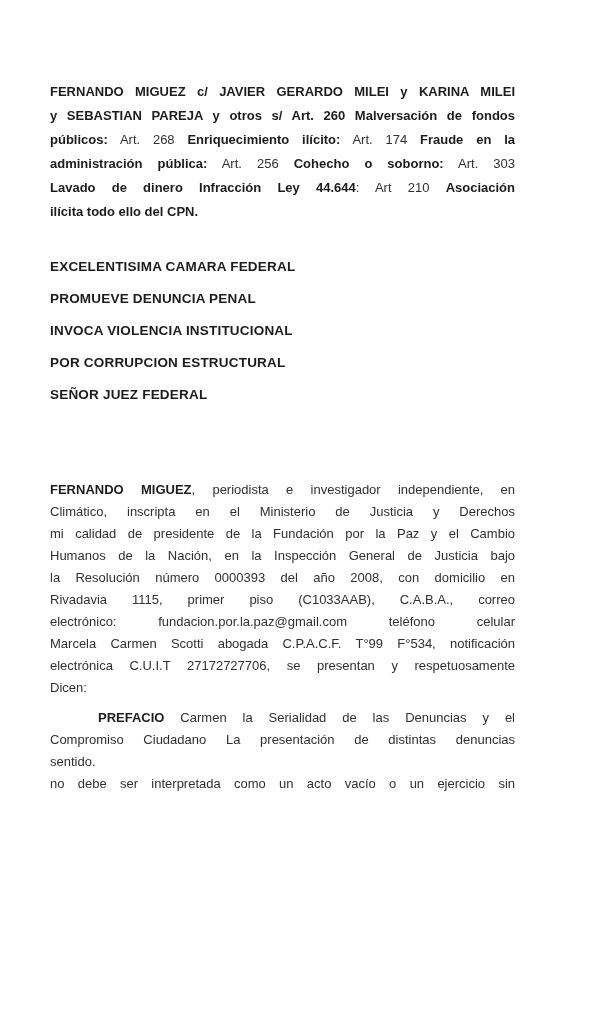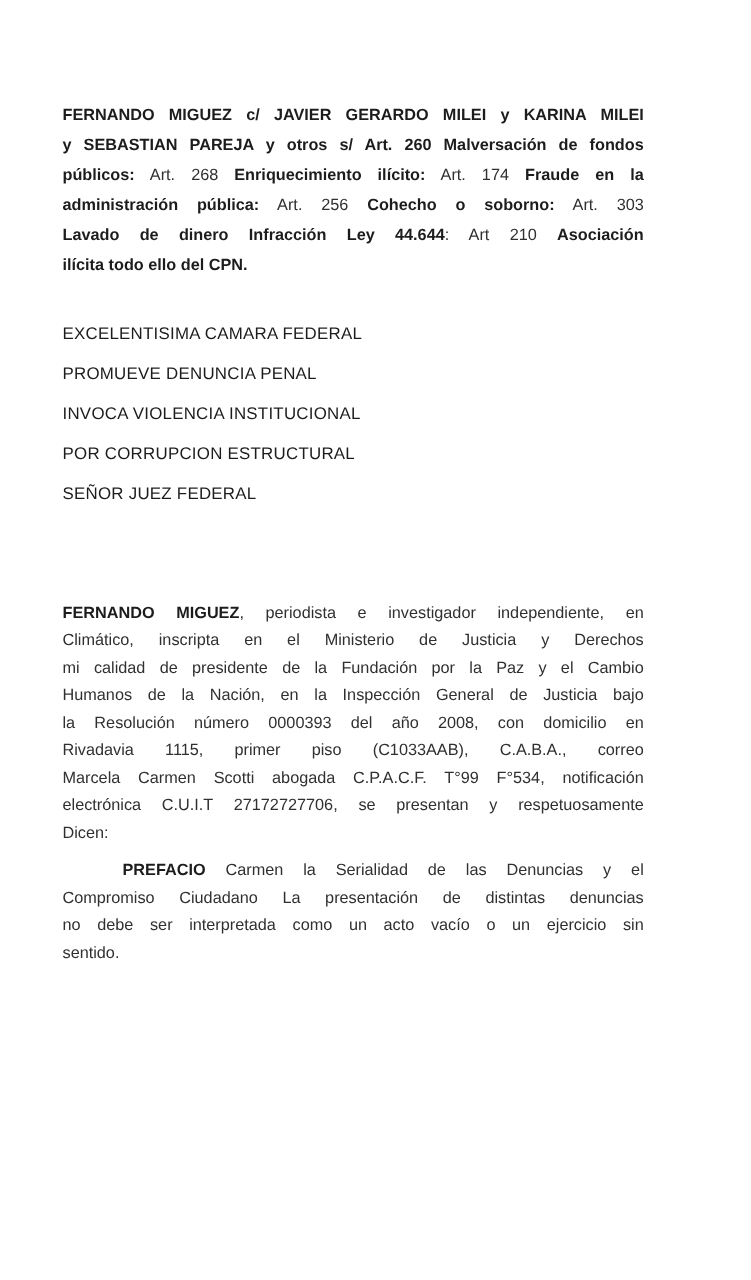--- a/index.html
+++ b/index.html
@@ -36,21 +36,21 @@
     text-indent: 48px;
   }
   .para .line .b {
     font-weight: bold;
     color: #1c1c1c;
   }
   .caption .line { line-height: 24px; }
   .body-para .line { line-height: 22px; }
   .caption { margin-bottom: 31px; }
   .heading {
-    font-weight: normal;
+    font-weight: bold;
     font-size: 13.5px;
     line-height: 23px;
     color: #1c1c1c;
     margin-bottom: 9px;
     letter-spacing: 0.2px;
   }
   .judge-heading { margin-bottom: 0; }
   .presentation { margin-top: 73px; }
   .prefacio { margin-top: 8px; }
 </style>
@@ -78,26 +78,27 @@
 
     <div class="heading judge-heading">SEÑOR JUEZ FEDERAL</div>
 
     <div class="para body-para presentation">
         <div class="line"><span class="b">FERNANDO MIGUEZ</span><span class="r">, periodista e investigador independiente, en</span></div>
         <div class="line"><span class="r">Climático, inscripta en el Ministerio de Justicia y Derechos</span></div>
         <div class="line"><span class="r">mi calidad de presidente de la Fundación por la Paz y el Cambio</span></div>
         <div class="line"><span class="r">Humanos de la Nación, en la Inspección General de Justicia bajo</span></div>
         <div class="line"><span class="r">la Resolución número 0000393 del año 2008, con domicilio en</span></div>
         <div class="line"><span class="r">Rivadavia 1115, primer piso (C1033AAB), C.A.B.A., correo</span></div>
+        <div class="line"><span class="r">electrónico: fundacion.por.la.paz@gmail.com teléfono celular</span></div>
         <div class="line"><span class="r">Marcela Carmen Scotti abogada C.P.A.C.F. T°99 F°534, notificación</span></div>
         <div class="line"><span class="r">electrónica C.U.I.T 27172727706, se presentan y respetuosamente</span></div>
         <div class="line last"><span class="r">Dicen:</span></div>
       </div>
 
     <div class="para body-para prefacio">
         <div class="line indent"><span class="b">PREFACIO</span><span class="r"> Carmen la Serialidad de las Denuncias y el</span></div>
         <div class="line"><span class="r">Compromiso Ciudadano La presentación de distintas denuncias</span></div>
+        <div class="line last"><span class="r">sentido.</span></div>
         <div class="line"><span class="r">no debe ser interpretada como un acto vacío o un ejercicio sin</span></div>
-        <div class="line last"><span class="r">sentido.</span></div>
       </div>
 
   </div>
 </div>
 
 </body></html>

